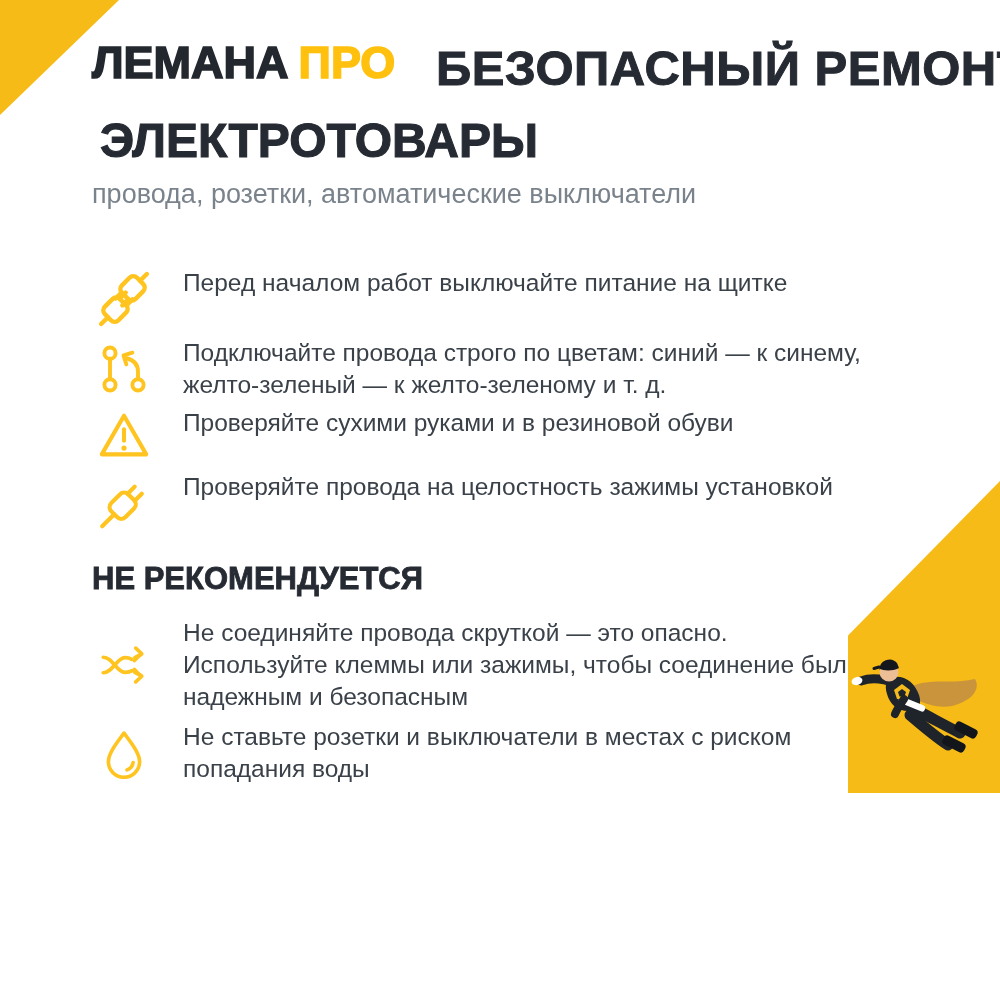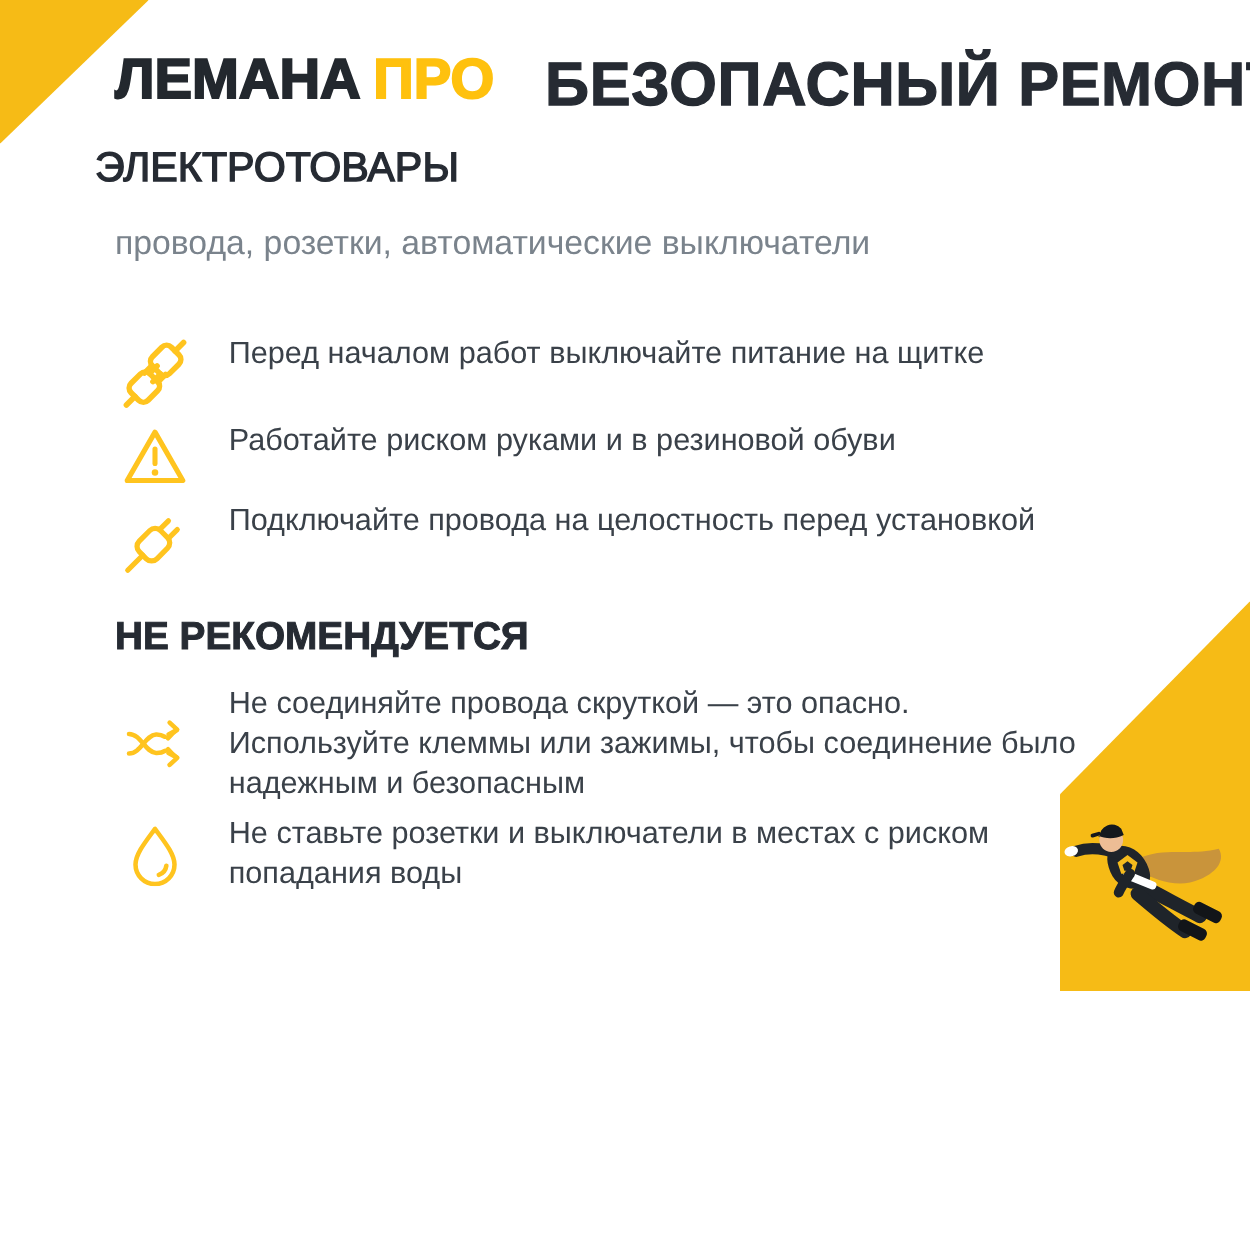--- a/index.html
+++ b/index.html
@@ -25,22 +25,22 @@
   
   .logo{position:absolute;left:92px;top:40px;font-size:45px;line-height:1;
     font-weight:900;color:var(--logo-dark);letter-spacing:0;white-space:nowrap;}
   .logo span{-webkit-text-stroke:1.6px currentColor;}
   .logo .pro{color:var(--logo-yellow);margin-left:10px;}
   .header-title{position:absolute;left:436px;top:44px;font-size:49px;line-height:1;
     font-weight:700;color:var(--heading-dark);-webkit-text-stroke:1px currentColor;
     letter-spacing:.5px;white-space:nowrap;}
 
   
-  .intro-title{position:absolute;left:76px;top:117px;font-size:33px;line-height:1;
-    font-weight:400;color:var(--heading-dark);-webkit-text-stroke:1.1px currentColor;}
+  .intro-title{position:absolute;left:100px;top:117px;font-size:48px;line-height:1;
+    font-weight:700;color:var(--heading-dark);-webkit-text-stroke:1.1px currentColor;}
   .intro-subtitle{position:absolute;left:92px;top:178px;font-size:27px;line-height:1.2;
     color:var(--subtitle-gray);text-align:center;}
 
   
   .content{position:absolute;left:92px;top:243px;width:836px;}
   .section-title{margin:0;font-size:31px;line-height:36px;font-weight:800;
     color:var(--heading-dark);-webkit-text-stroke:.8px currentColor;}
   .list{margin-top:24px;}
   .list.second{margin-top:20px;}
   .section-gap{margin-top:30px;}
@@ -91,46 +91,62 @@
                   <line x1="32" y1="44.5" x2="40" y2="44.5"></line>
                   <line x1="12" y1="40" x2="3" y2="40"></line>
                 </g>
               </g>
             </g>
           </svg>
         </div>
         <p class="item-text" style="margin:0;">Перед началом работ выключайте питание на щитке</p>
       </div>
 
+      <div class="item">
+        <div class="icon-cell">
+          <svg width="56" height="56" viewBox="0 0 60 60">
+            <g class="ic">
+              <circle cx="15" cy="13" r="6"></circle>
+              <line x1="15" y1="19" x2="15" y2="41"></line>
+              <circle cx="15" cy="47" r="6"></circle>
+              <circle cx="45" cy="47" r="6"></circle>
+              <path d="M45 41 V33 C45 24.5 41 20.5 33 18.5"></path>
+              <path d="M39 12.5 L29.5 15.5 L32.5 25"></path>
+            </g>
+          </svg>
+        </div>
+        <p class="item-text" style="margin:0;">Подключайте провода строго по цветам: синий — к синему,
+желто-зеленый — к желто-зеленому и т. д.</p>
+      </div>
 
       <div class="item">
         <div class="icon-cell">
           <svg width="58" height="58" viewBox="0 0 60 60">
             <g class="ic">
               <path d="M30 9 L53 49 H7 Z"></path>
               <line x1="30" y1="23" x2="30" y2="35"></line>
             </g>
             <circle cx="30" cy="42.5" r="2.7" fill="currentColor" stroke="none"></circle>
           </svg>
         </div>
-        <p class="item-text" style="margin:0;">Работайте риском руками и в резиновой обуви</p>
+        <p class="item-text" style="margin:0;">Проверяйте сухими руками и в резиновой обуви</p>
       </div>
 
       <div class="item">
         <div class="icon-cell">
           <svg width="60" height="60" viewBox="0 0 60 60">
             <g class="ic" transform="rotate(-45 28 34)">
               <rect x="16" y="25" width="24" height="20" rx="6"></rect>
               <line x1="40" y1="30" x2="50" y2="30"></line>
               <line x1="40" y1="40" x2="50" y2="40"></line>
               <line x1="16" y1="35" x2="-1" y2="35"></line>
             </g>
           </svg>
         </div>
-        <p class="item-text" style="margin:0;">Подключайте провода на целостность перед установкой</p>
+        <p class="item-text" style="margin:0;">Проверяйте провода на целостность зажимы установкой</p>
       </div>
 
     </div>
 
     <h3 class="section-title section-gap">НЕ РЕКОМЕНДУЕТСЯ</h3>
 
     <div class="list second">
 
       <div class="item">
         <div class="icon-cell">

